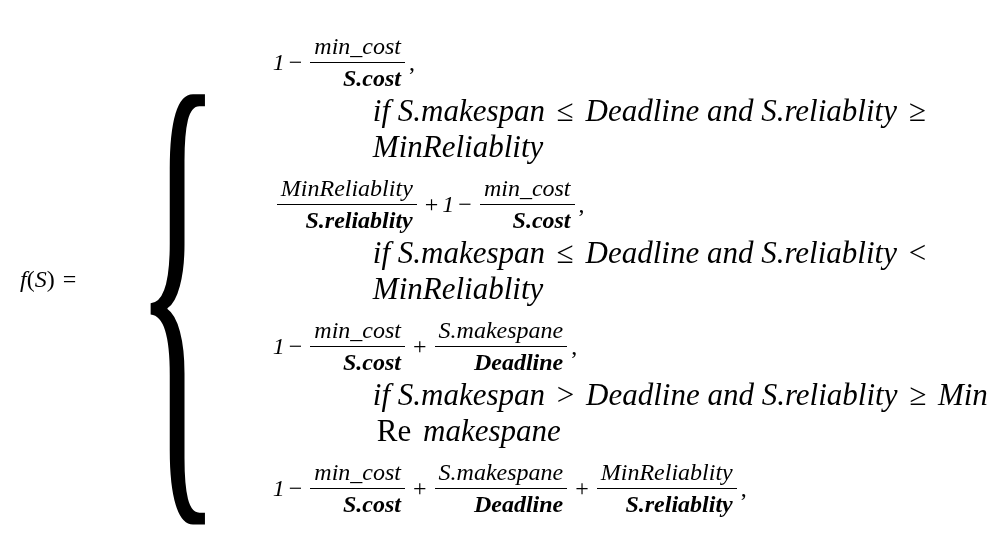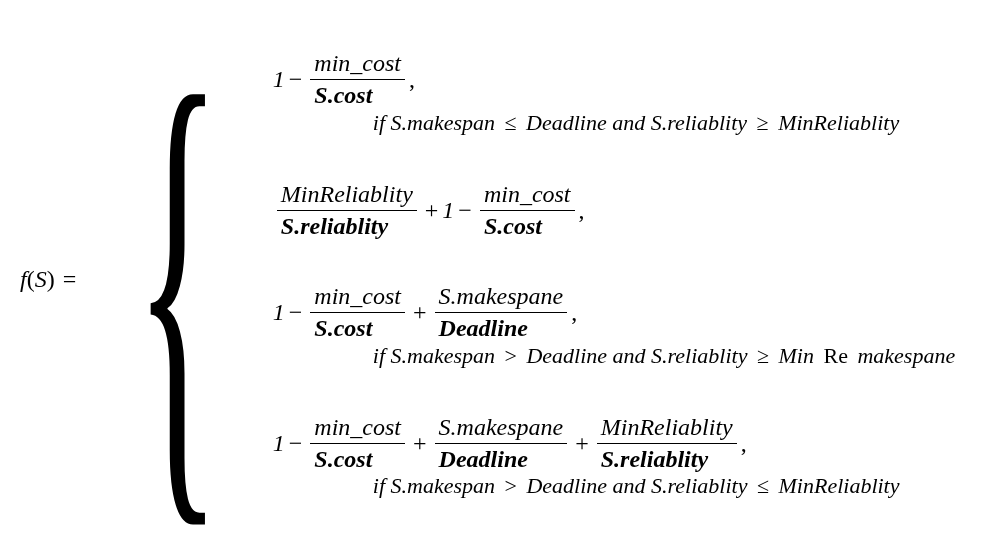--- a/index.html
+++ b/index.html
@@ -54,26 +54,26 @@
       margin-bottom: 8px;
     }
     .case-expr {
       display: flex;
       align-items: center;
       height: 56px;
     }
     .case-cond {
       padding-left: 100px;
       margin-top: 2px;
-      font-size: 22px;
+      font-size: 31px;
     }
     .frac {
       display: inline-flex;
       flex-direction: column;
-      align-items: flex-start;
+      align-items: flex-end;
       vertical-align: middle;
       margin: 0 4px;
     }
     .frac .num {
       padding: 0 4px 2px 4px;
       border-bottom: 1.5px solid #000;
       text-align: center;
     }
     .frac .den {
       padding: 2px 4px 0 4px;
@@ -131,20 +131,28 @@
             <span class="den">S.reliablity</span>
           </span>
           <span class="op">+</span>
           <span>1</span>
           <span class="op">−</span>
           <span class="frac">
             <span class="num">min_cost</span>
             <span class="den">S.cost</span>
           </span>
           <span class="normal">,</span>
+        </div>
+        <div class="case-cond">
+          <span>if </span>
+          <span>S.makespan</span>
+          <span class="op">≤</span>
+          <span>Deadline and S.reliablity</span>
+          <span class="op">&lt;</span>
+          <span>MinReliablity</span>
         </div>
       </div>
 
       <div class="case">
         <div class="case-expr">
           <span>1</span>
           <span class="op">−</span>
           <span class="frac">
             <span class="num">min_cost</span>
             <span class="den">S.cost</span>
@@ -181,25 +189,17 @@
             <span class="num">S.makespane</span>
             <span class="den">Deadline</span>
           </span>
           <span class="op">+</span>
           <span class="frac">
             <span class="num">MinReliablity</span>
             <span class="den">S.reliablity</span>
           </span>
           <span class="normal">,</span>
         </div>
-        <div class="case-cond">
-          <span>if </span>
-          <span>S.makespan</span>
-          <span class="op">&gt;</span>
-          <span>Deadline and S.reliablity</span>
-          <span class="op">≤</span>
-          <span>MinReliablity</span>
-        </div>
       </div>
 
     </div>
   </div>
 </div>
 
 </body></html>

